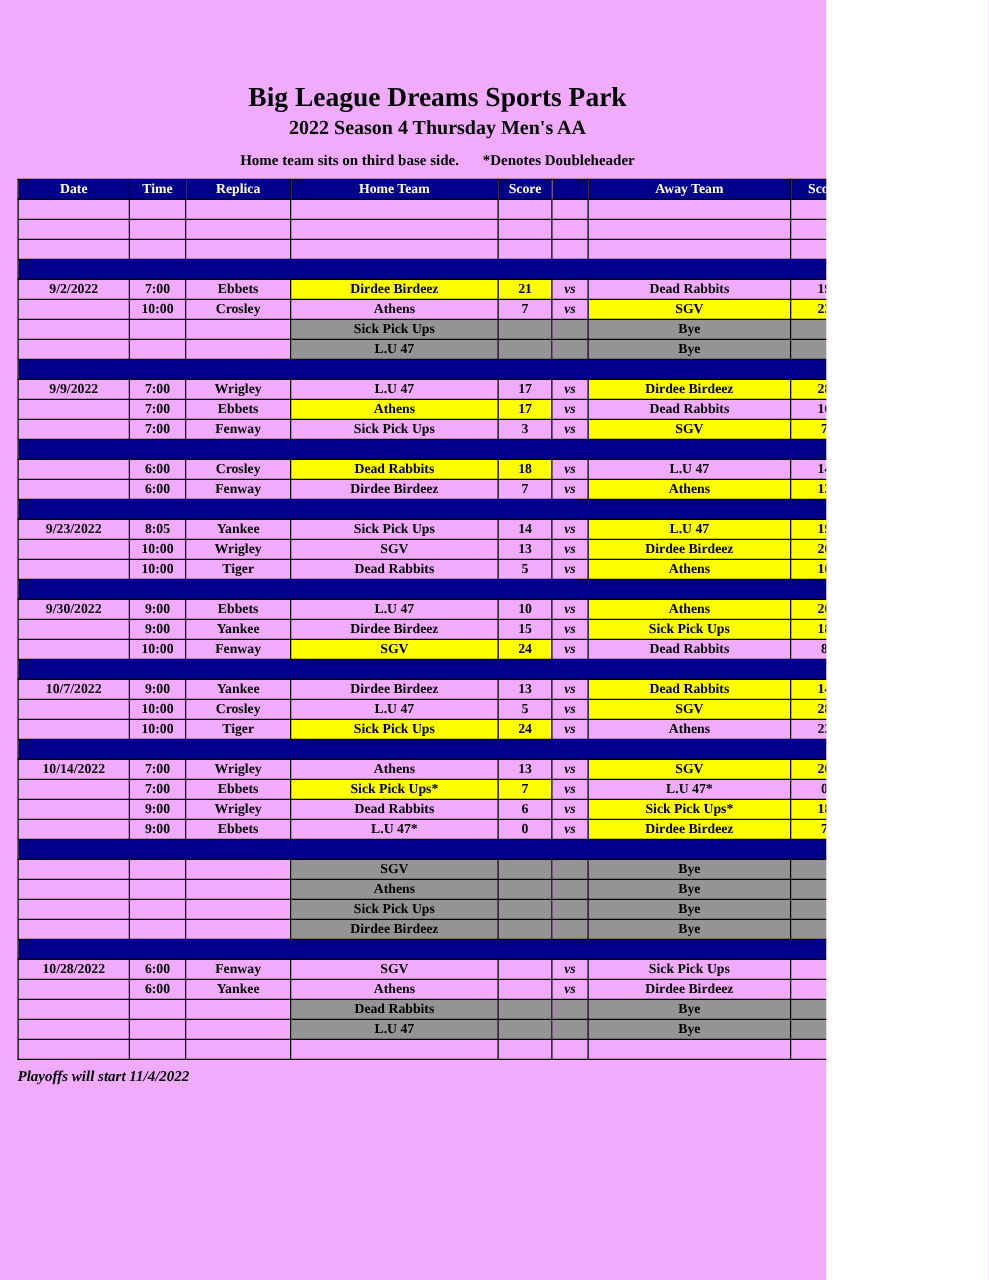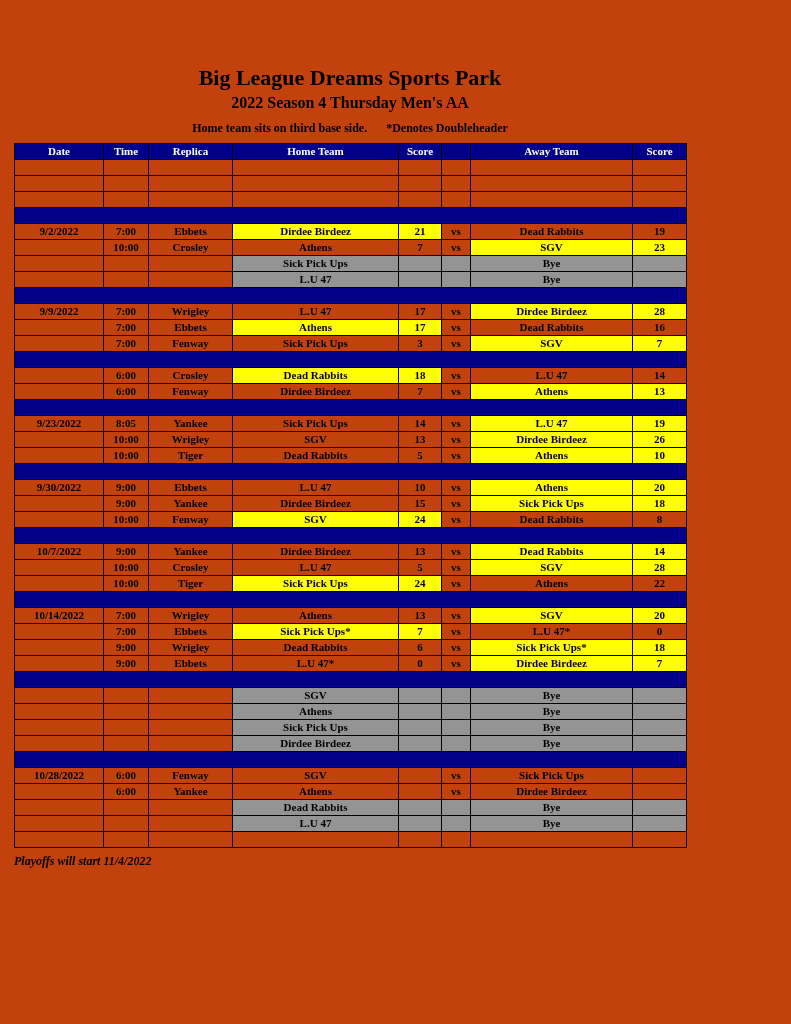--- a/index.html
+++ b/index.html
@@ -1,29 +1,29 @@
 <!DOCTYPE html>
 <html style="--navy: #00008B; --yellow: #FFFF00; --gray: #949494;"><head>
 <meta charset="utf-8">
 <style>
   html,body{margin:0;padding:0;}
   body{width:791px;height:1024px;background:#fff;font-family:"Liberation Serif","DejaVu Serif",serif;color:#000;}
-  .page{position:relative;width:791px;height:1024px;overflow:hidden;background:#c2410c;}
+  .page{position:relative;width:661px;height:1024px;overflow:hidden;background:#f0abfc;}
   .head{width:672px;margin-left:14px;padding-top:64px;text-align:center;}
   .title{font-size:22px;font-weight:bold;line-height:28px;}
   .subtitle{font-size:16px;font-weight:bold;line-height:21px;}
   .note{font-size:12px;font-weight:bold;line-height:14px;margin-top:8px;}
   .note .n2{margin-left:16px;}
   table.sched{border-collapse:collapse;table-layout:fixed;width:672px;margin:8px 0 0 14px;border-radius:28px;}
   .sched td,.sched th{border:1px solid #000;height:15px;padding:0 1px;font-size:11px;font-weight:bold;text-align:center;vertical-align:middle;line-height:15px;overflow:hidden;white-space:nowrap;}
   .sched th{background:var(--navy,#00008B);color:#fff;}
   tr.sep td{background:var(--navy,#00008B);}
   td.hl{background:var(--yellow,#FFFF00);}
   td.gray{background:var(--gray,#949494);}
-  td.vs{}
+  td.vs{font-style:italic;}
   .footer{margin:6px 0 0 14px;font-size:12px;font-weight:bold;font-style:italic;}
 </style>
 </head>
 <body>
 
 <div class="page">
   <div class="head">
     <div class="title">Big League Dreams Sports Park</div>
     <div class="subtitle">2022 Season 4 Thursday Men's AA</div>
     <div class="note">

